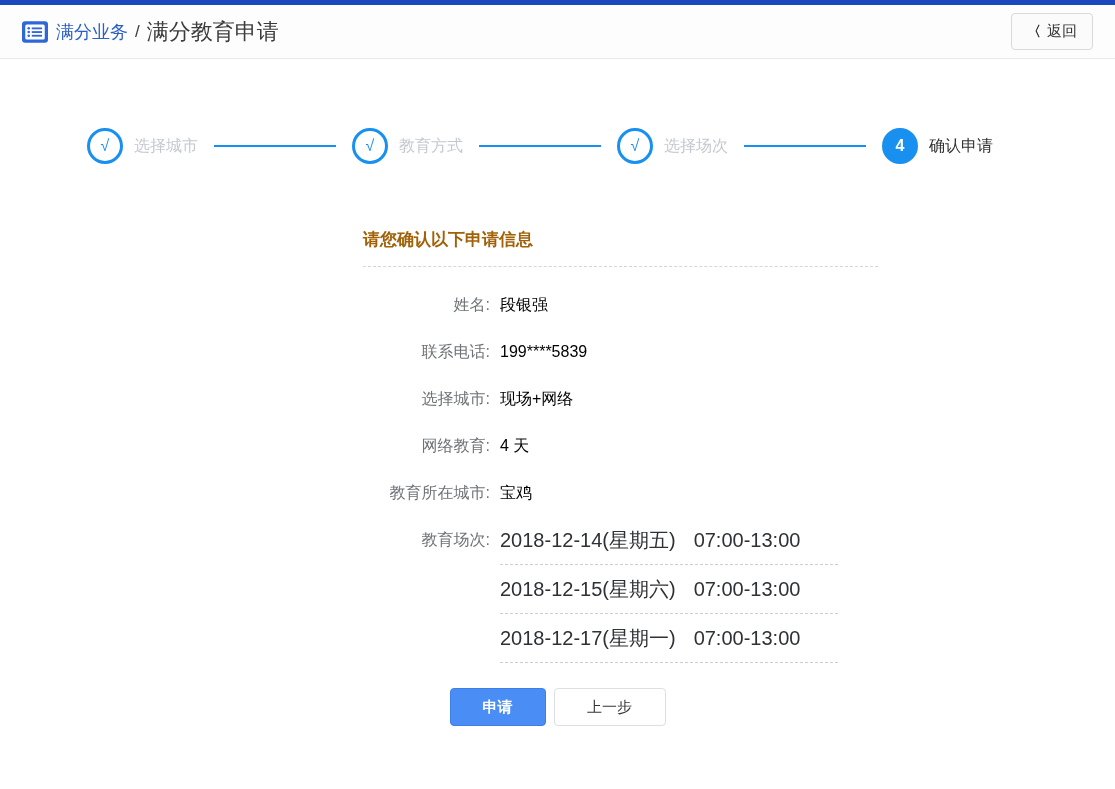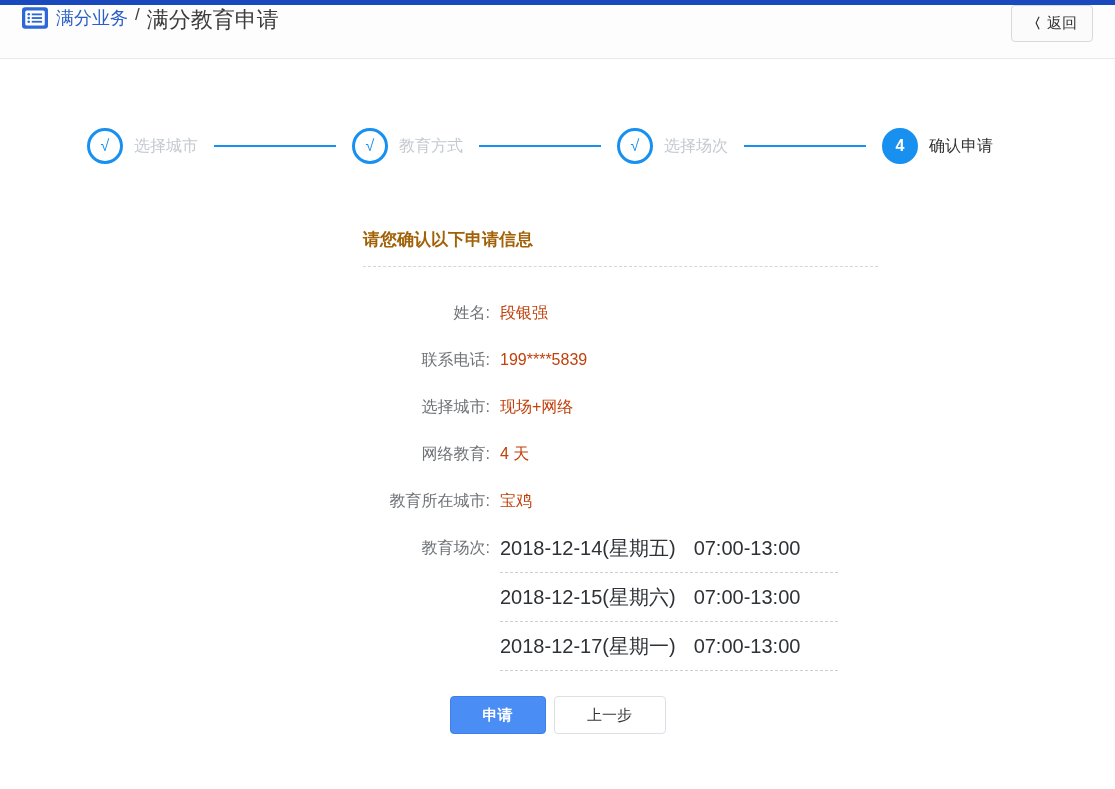--- a/index.html
+++ b/index.html
@@ -7,21 +7,21 @@
   body {
     font-family:"Liberation Sans","DejaVu Sans",sans-serif;
     background:#ffffff; color:#333; overflow:hidden; position:relative;
   }
 
   
   .topbar { height:5px; background:#1a49bd; }
 
   
   .header {
-    height:54px; display:flex; align-items:flex-start;
+    height:54px; display:flex; align-items:center;
     padding:0 22px; background:#fdfdfd; border-bottom:1px solid #e9e9e9;
   }
   .brand { display:flex; align-items:center; cursor:pointer; }
   .brand-icon { width:26px; height:26px; display:block; }
   .brand-name { margin-left:8px; font-size:18px; color:#2b5fc7; }
   .crumb-sep { margin:0 7px; font-size:17px; color:#3c3c3c; }
   .crumb-current { font-size:22px; color:#3c3c3c; }
   .back-btn {
     margin-left:auto; display:flex; align-items:center; gap:6px;
     padding:8px 15px; background:#fbfbfb; border:1px solid #d9d9d9;
@@ -47,27 +47,27 @@
   .step-label { margin-left:11px; font-size:16px; color:#c4c9d1; }
   .step.current .step-label { color:#333; }
   .connector { flex:1; height:2px; background:#1890f0; margin:0 16px; }
 
   
   .form-area { width:515px; margin:64px 0 0 363px; }
   .form-title {
     font-size:17px; font-weight:bold; color:#a16207;
     padding-bottom:15px; border-bottom:1px dashed #d6d6d6;
   }
-  .fields { margin-top:35px; }
+  .fields { margin-top:27px; }
   .field-row { display:flex; align-items:flex-start; margin-bottom:25px; line-height:22px; }
   .field-label {
     width:127px; flex:none; text-align:right;
     color:#6f7377; font-size:16px;
   }
-  .field-value { margin-left:10px; color:#c2410c; font-size:16px; }
+  .field-value { margin-left:10px; color:#000000; font-size:16px; }
 
   .sessions-col { margin-left:10px; width:338px; }
   .session-row {
     display:flex; gap:18px; font-size:20px; color:#2e3135;
     padding-bottom:13px; margin-bottom:13px;
     border-bottom:1px dashed #cfcfcf; line-height:22px;
   }
   .session-row:last-child { margin-bottom:0; }
 
   

